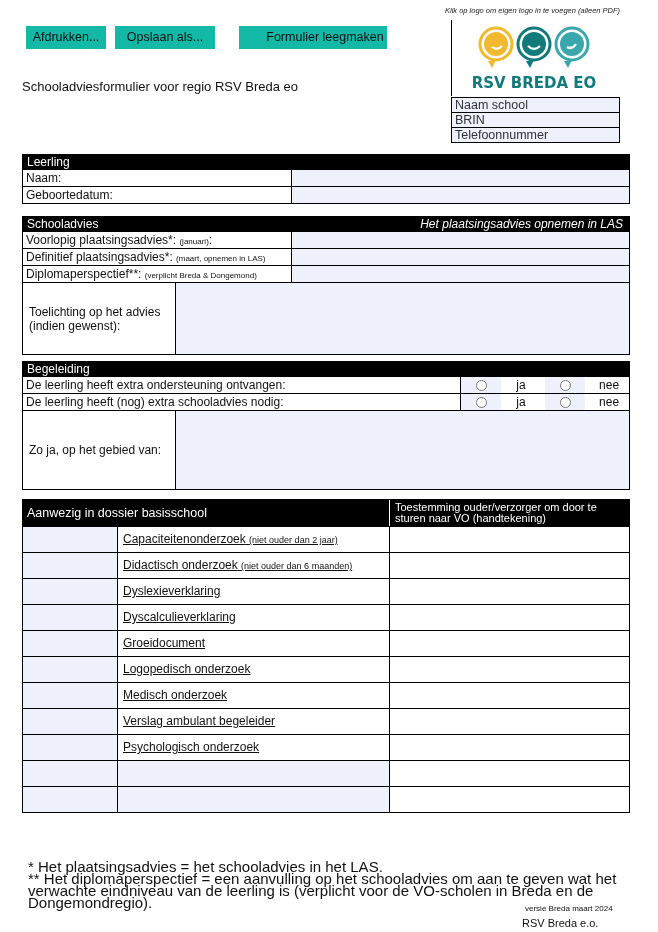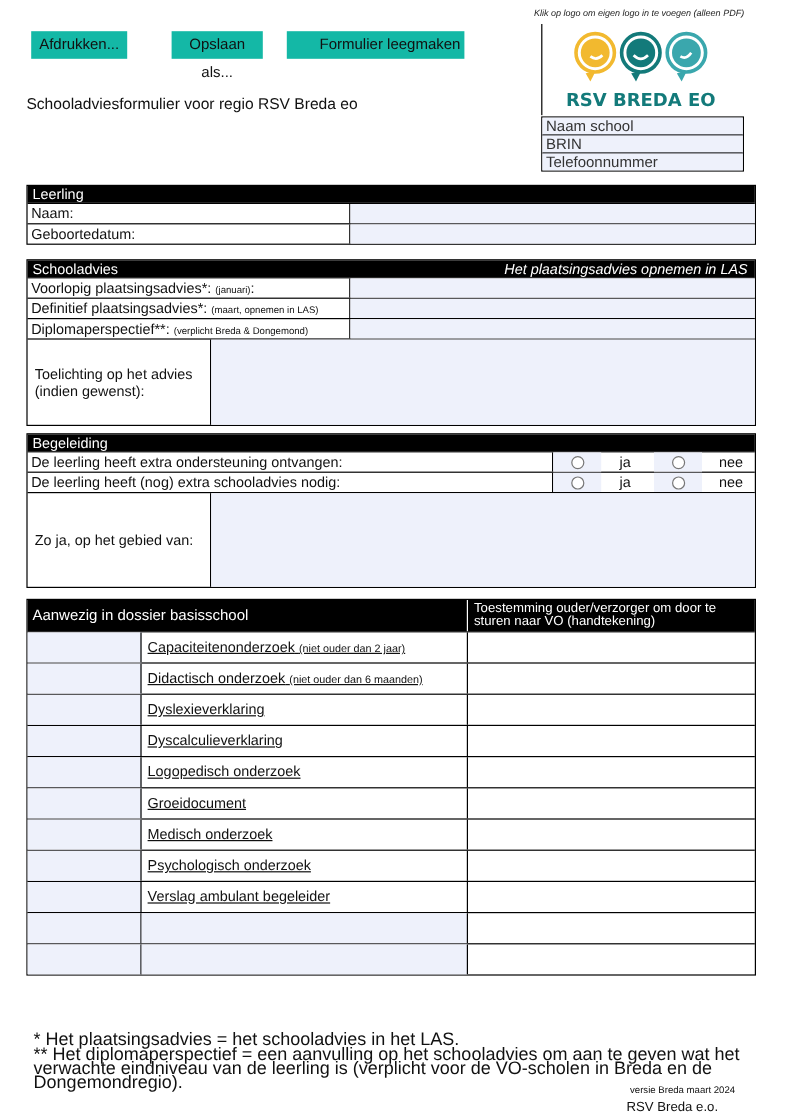--- a/index.html
+++ b/index.html
@@ -45,21 +45,21 @@
   .doc-row .sig { flex:1; }
 
   .foot { left:28px; top:861px; font-size:15px; line-height:12px; width:600px; }
   .ver { left:525px; top:904px; font-size:8px; }
   .org { left:522px; top:917px; font-size:11px; }
 </style>
 </head>
 <body>
 
 <div class="btn" style="left:26px;width:80px;">Afdrukken...</div>
-<div class="btn" style="left:143px;width:76px;">Opslaan als...</div>
+<div class="btn" style="left:115px;width:100px;">Opslaan als...</div>
 <div class="btn" style="left:239px;width:124px;padding-left:24px;">Formulier leegmaken</div>
 
 <div class="abs title">Schooladviesformulier voor regio RSV Breda eo</div>
 
 <div class="abs logo-note">Klik op logo om eigen logo in te voegen (alleen PDF)</div>
 <div class="abs logo-box">
   <svg width="168" height="76" viewBox="0 0 168 76">
     <g>
       <circle cx="44" cy="24" r="16" fill="none" stroke="#f2b92f" stroke-width="3"></circle>
       <circle cx="44" cy="24" r="12" fill="#f2b92f"></circle>
@@ -168,41 +168,41 @@
     <div class="name">Dyslexieverklaring</div>
     <div class="sig"></div>
   </div>
   <div class="doc-row">
     <div class="chk"></div>
     <div class="name">Dyscalculieverklaring</div>
     <div class="sig"></div>
   </div>
   <div class="doc-row">
     <div class="chk"></div>
+    <div class="name">Groeidocument</div>
+    <div class="sig"></div>
+  </div>
+  <div class="doc-row">
+    <div class="chk"></div>
     <div class="name">Logopedisch onderzoek</div>
     <div class="sig"></div>
   </div>
   <div class="doc-row">
     <div class="chk"></div>
-    <div class="name">Groeidocument</div>
-    <div class="sig"></div>
-  </div>
-  <div class="doc-row">
-    <div class="chk"></div>
     <div class="name">Medisch onderzoek</div>
     <div class="sig"></div>
   </div>
   <div class="doc-row">
     <div class="chk"></div>
+    <div class="name">Verslag ambulant begeleider</div>
+    <div class="sig"></div>
+  </div>
+  <div class="doc-row">
+    <div class="chk"></div>
     <div class="name">Psychologisch onderzoek</div>
-    <div class="sig"></div>
-  </div>
-  <div class="doc-row">
-    <div class="chk"></div>
-    <div class="name">Verslag ambulant begeleider</div>
     <div class="sig"></div>
   </div>
   <div class="doc-row">
     <div class="chk"></div>
     <div class="name empty"></div>
     <div class="sig"></div>
   </div>
   <div class="doc-row">
     <div class="chk"></div>
     <div class="name empty"></div>

